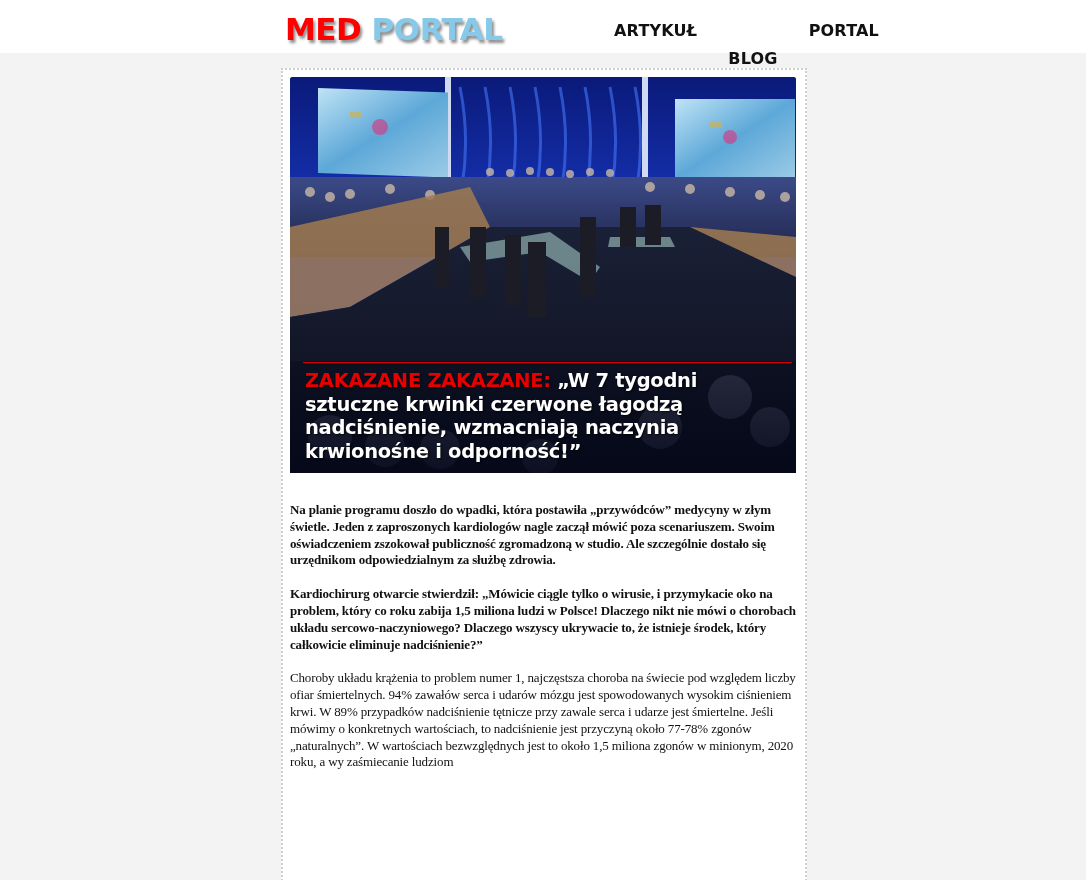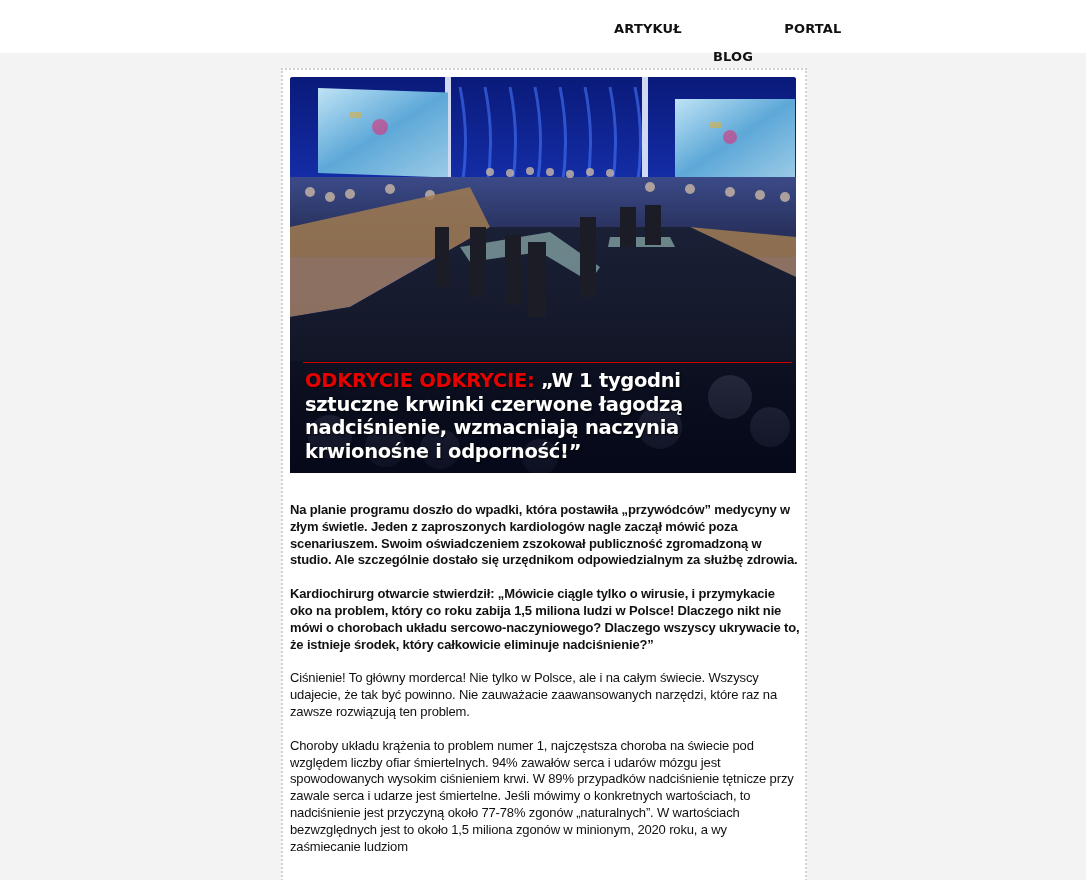--- a/index.html
+++ b/index.html
@@ -15,21 +15,21 @@
   .logo {
     position: absolute; left: 285px; top: 9px;
     font-family: "DejaVu Sans", sans-serif;
     font-weight: bold; font-size: 31px; letter-spacing: -0.5px;
     line-height: 40px;
   }
   .logo .med { color: #ff0000; text-shadow: 2px 3px 3px rgba(0,0,0,0.45); }
   .logo .portal { color: #86c9e8; text-shadow: 2px 3px 3px rgba(0,0,0,0.45); }
   .nav { position: absolute; top: 21px; left: 614px; display: flex; gap: 0; }
   .nav a {
-    font-family: "DejaVu Sans", sans-serif; font-weight: bold; font-size: 13px;
+    font-family: "DejaVu Sans", sans-serif; font-weight: bold; font-size: 16px;
     color: #111; text-decoration: none; letter-spacing: 0.2px; display: block;
   }
   .nav a.n1 { margin-right: 31px; }
   .nav a.n2 { margin-right: 31px; margin-top: 28px; }
 
   .card {
     position: absolute; left: 281px; top: 68px; width: 522px; height: 830px;
     border: 2px dotted #cfcfcf; border-bottom: none;
     background: #ffffff;
   }
@@ -49,28 +49,32 @@
     position: absolute; left: 15px; top: 292px; width: 470px;
     font-family: "DejaVu Sans", sans-serif; font-weight: bold;
     font-size: 19.5px; line-height: 23.5px; color: #ffffff;
     text-shadow: 1px 1px 2px rgba(0,0,0,0.8); letter-spacing: -0.3px;
   }
   .hero-title .red { color: #e60000; }
 
   .article { position: absolute; left: 7px; top: 432px; width: 510px; }
   .article p {
     margin: 0 0 17px 0; font-size: 13px; line-height: 16.8px; color: #111;
-    font-family: Liberation Sans, sans-serif; letter-spacing: -0.15px;
+    font-family: Liberation Serif, serif; letter-spacing: -0.15px;
   }
   .article p.bold { font-weight: bold; }
 </style>
 </head>
 <body>
 
 <div class="header">
+  <div class="logo">
+    <span class="med">MED</span>
+    <span class="portal">PORTAL</span>
+  </div>
   <nav class="nav">
     <a class="n1" href="#">ARTYKUŁ</a>
     <a class="n2" href="#">BLOG</a>
     <a class="n3" href="#">PORTAL</a>
   </nav>
 </div>
 
 <div class="card">
   <div class="hero">
     <svg width="506" height="396" viewBox="0 0 506 396">
@@ -164,23 +168,22 @@
         <circle cx="150" cy="372" r="20"></circle>
           <circle cx="250" cy="380" r="18"></circle>
         <circle cx="370" cy="350" r="22"></circle>
           <circle cx="440" cy="320" r="22"></circle>
         <circle cx="480" cy="350" r="20"></circle>
       </g>
     </svg>
     <div class="hero-caption"></div>
     <div class="hero-line"></div>
     <div class="hero-title">
-      <span class="red">ODKRYCIE ODKRYCIE:</span><span> „W 1 tygodni sztuczne krwinki czerwone łagodzą nadciśnienie, wzmacniają naczynia krwionośne i odporność!”</span>
+      <span class="red">ZAKAZANE ZAKAZANE:</span><span> „W 7 tygodni sztuczne krwinki czerwone łagodzą nadciśnienie, wzmacniają naczynia krwionośne i odporność!”</span>
     </div>
   </div>
 
   <div class="article">
     <p class="bold">Na planie programu doszło do wpadki, która postawiła „przywódców” medycyny w złym świetle. Jeden z zaproszonych kardiologów nagle zaczął mówić poza scenariuszem. Swoim oświadczeniem zszokował publiczność zgromadzoną w studio. Ale szczególnie dostało się urzędnikom odpowiedzialnym za służbę zdrowia.</p>
     <p class="bold">Kardiochirurg otwarcie stwierdził: „Mówicie ciągle tylko o wirusie, i przymykacie oko na problem, który co roku zabija 1,5 miliona ludzi w Polsce! Dlaczego nikt nie mówi o chorobach układu sercowo-naczyniowego? Dlaczego wszyscy ukrywacie to, że istnieje środek, który całkowicie eliminuje nadciśnienie?”</p>
-    <p>Ciśnienie! To główny morderca! Nie tylko w Polsce, ale i na całym świecie. Wszyscy udajecie, że tak być powinno. Nie zauważacie zaawansowanych narzędzi, które raz na zawsze rozwiązują ten problem.</p>
     <p>Choroby układu krążenia to problem numer 1, najczęstsza choroba na świecie pod względem liczby ofiar śmiertelnych. 94% zawałów serca i udarów mózgu jest spowodowanych wysokim ciśnieniem krwi. W 89% przypadków nadciśnienie tętnicze przy zawale serca i udarze jest śmiertelne. Jeśli mówimy o konkretnych wartościach, to nadciśnienie jest przyczyną około 77-78% zgonów „naturalnych”. W wartościach bezwzględnych jest to około 1,5 miliona zgonów w minionym, 2020 roku, a wy zaśmiecanie ludziom</p>
   </div>
 </div>
 
 </body></html>

